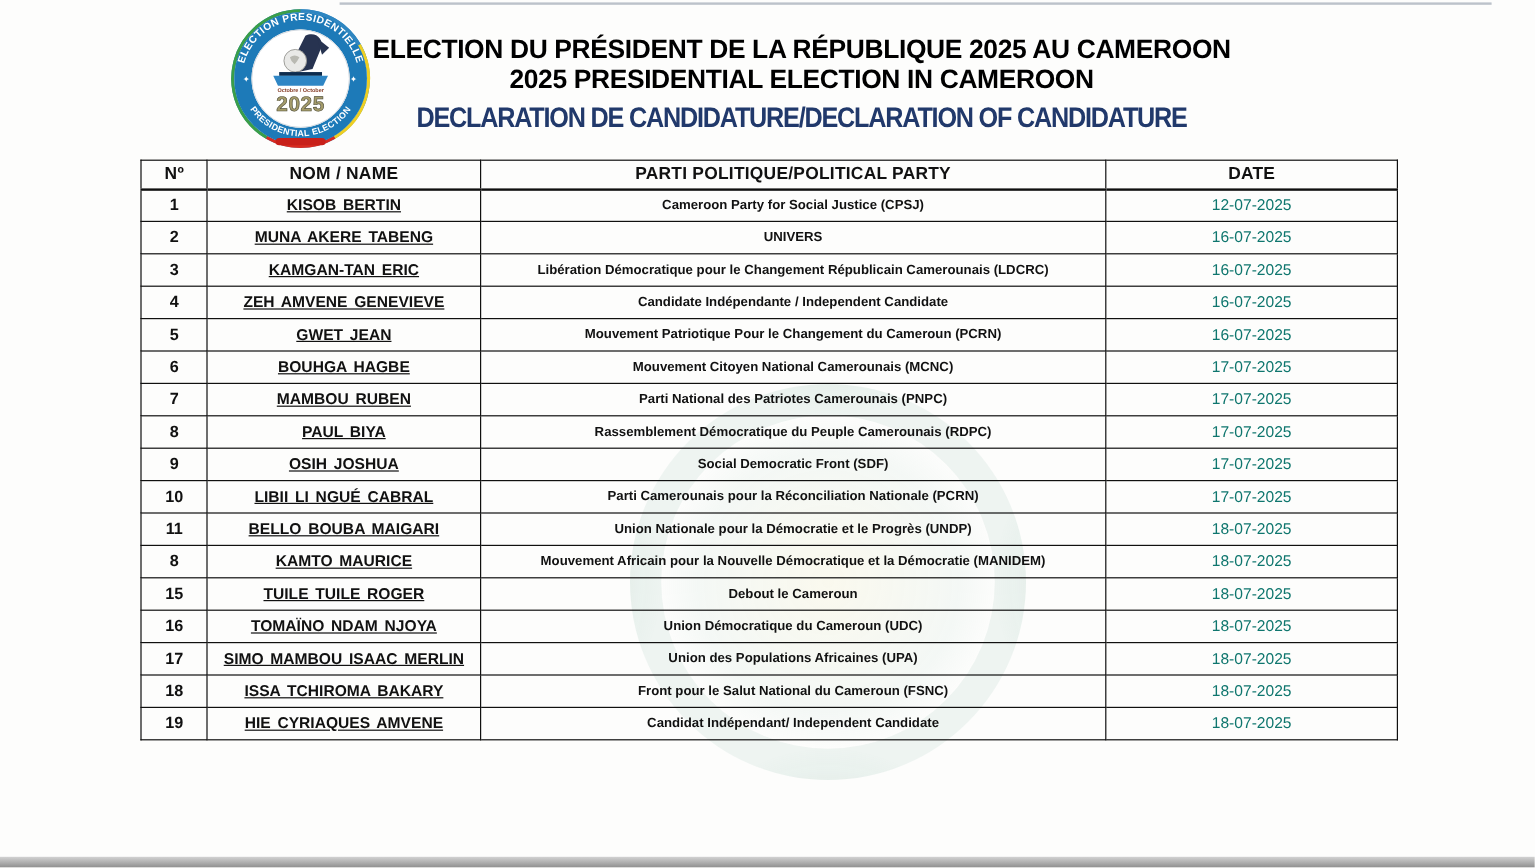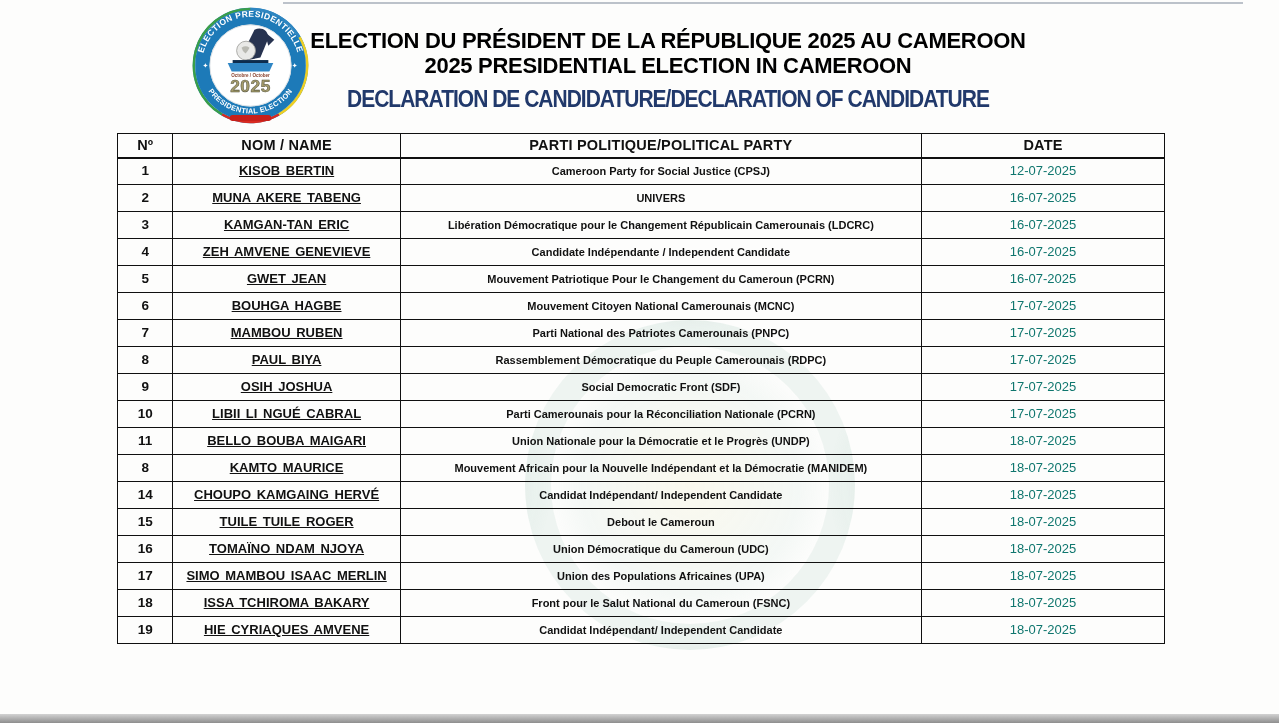--- a/index.html
+++ b/index.html
@@ -218,31 +218,25 @@
   <tr>
     <td class="c-no">11</td>
     <td class="c-name">BELLO BOUBA MAIGARI</td>
     <td class="c-party">Union Nationale pour la Démocratie et le Progrès (UNDP)</td>
     <td class="c-date">18-07-2025</td>
   </tr>
 
   <tr>
     <td class="c-no">8</td>
     <td class="c-name">KAMTO MAURICE</td>
-    <td class="c-party">Mouvement Africain pour la Nouvelle Indépendant et la Démocratie (MANIDEM)</td>
-    <td class="c-date">18-07-2025</td>
-  </tr>
-
-
-  <tr>
-    <td class="c-no">14</td>
-    <td class="c-name">CHOUPO KAMGAING HERVÉ</td>
-    <td class="c-party">Candidat Indépendant/ Independent Candidate</td>
-    <td class="c-date">18-07-2025</td>
-  </tr>
+    <td class="c-party">Mouvement Africain pour la Nouvelle Démocratique et la Démocratie (MANIDEM)</td>
+    <td class="c-date">18-07-2025</td>
+  </tr>
+
+
 
   <tr>
     <td class="c-no">15</td>
     <td class="c-name">TUILE TUILE ROGER</td>
     <td class="c-party">Debout le Cameroun</td>
     <td class="c-date">18-07-2025</td>
   </tr>
 
   <tr>
     <td class="c-no">16</td>

